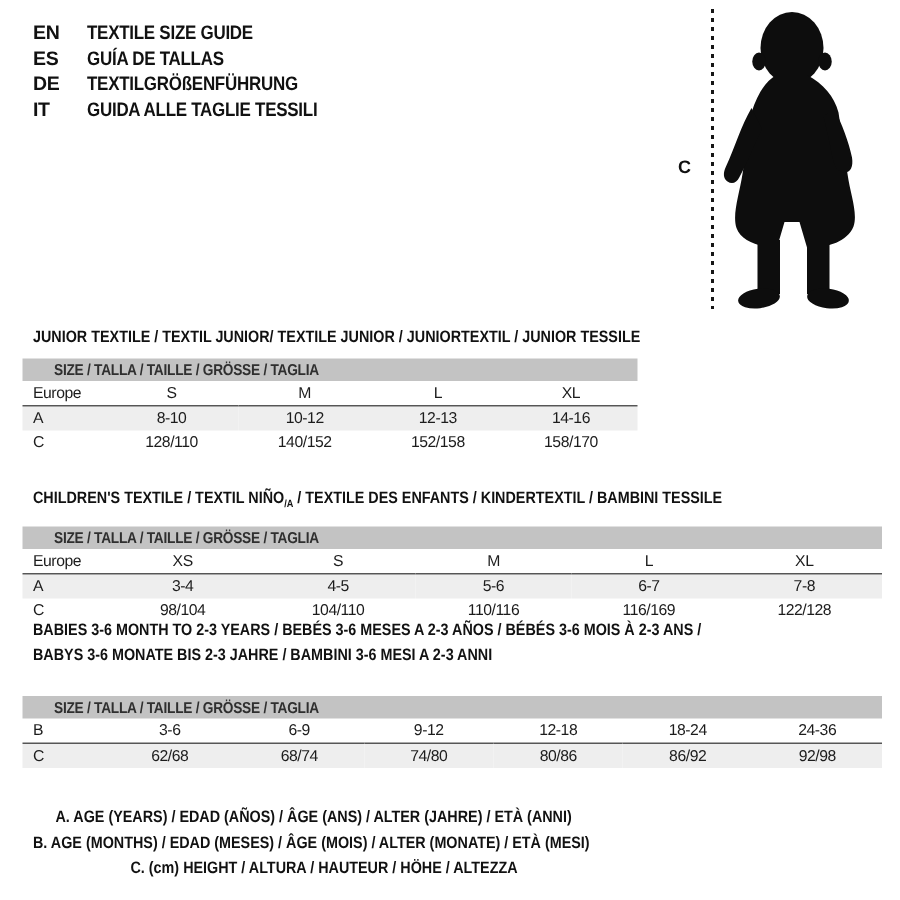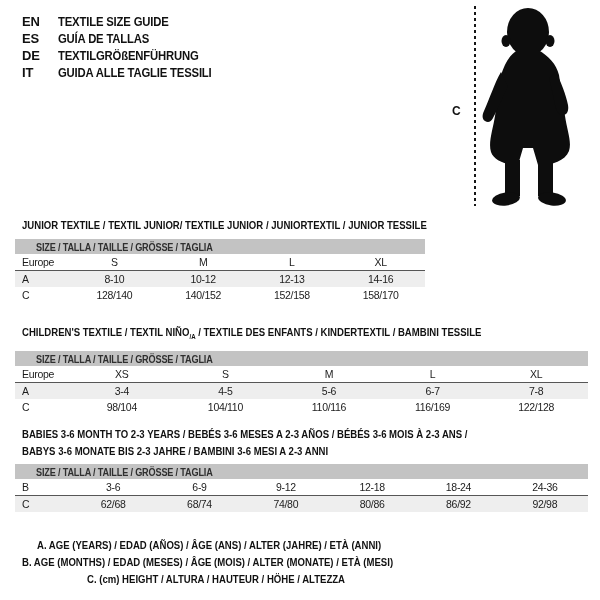--- a/index.html
+++ b/index.html
@@ -111,21 +111,21 @@
     </tr>
     <tr class="alt">
       <td class="lbl">A</td>
       <td>8-10</td>
       <td>10-12</td>
       <td>12-13</td>
       <td>14-16</td>
     </tr>
     <tr>
       <td class="lbl">C</td>
-      <td>128/140</td>
+      <td>128/110</td>
       <td>140/152</td>
       <td>152/158</td>
       <td>158/170</td>
     </tr>
   </tbody>
 </table>
 
 <div class="abs sec-title" style="top:324px;">
   <span class="cond"><span>CHILDREN'S TEXTILE / TEXTIL NIÑO</span><sub class="subA">/A</sub><span> / TEXTILE DES ENFANTS / KINDERTEXTIL / BAMBINI TESSILE</span></span>
 </div>
@@ -166,21 +166,21 @@
       <td class="lbl">C</td>
       <td>98/104</td>
       <td>104/110</td>
       <td>110/116</td>
       <td>116/169</td>
       <td>122/128</td>
     </tr>
   </tbody>
 </table>
 
-<div class="abs sec-title" style="top:426px;">
+<div class="abs sec-title" style="top:412px;">
   <div><span class="cond">BABIES 3-6 MONTH TO 2-3 YEARS / BEBÉS 3-6 MESES A 2-3 AÑOS / BÉBÉS 3-6 MOIS À 2-3 ANS /</span></div>
   <div><span class="cond">BABYS 3-6 MONATE BIS 2-3 JAHRE / BAMBINI 3-6 MESI A 2-3 ANNI</span></div>
 </div>
 <table class="size t3">
   <colgroup>
       <col class="c-label">
       <col>
       <col>
       <col>
       <col>

